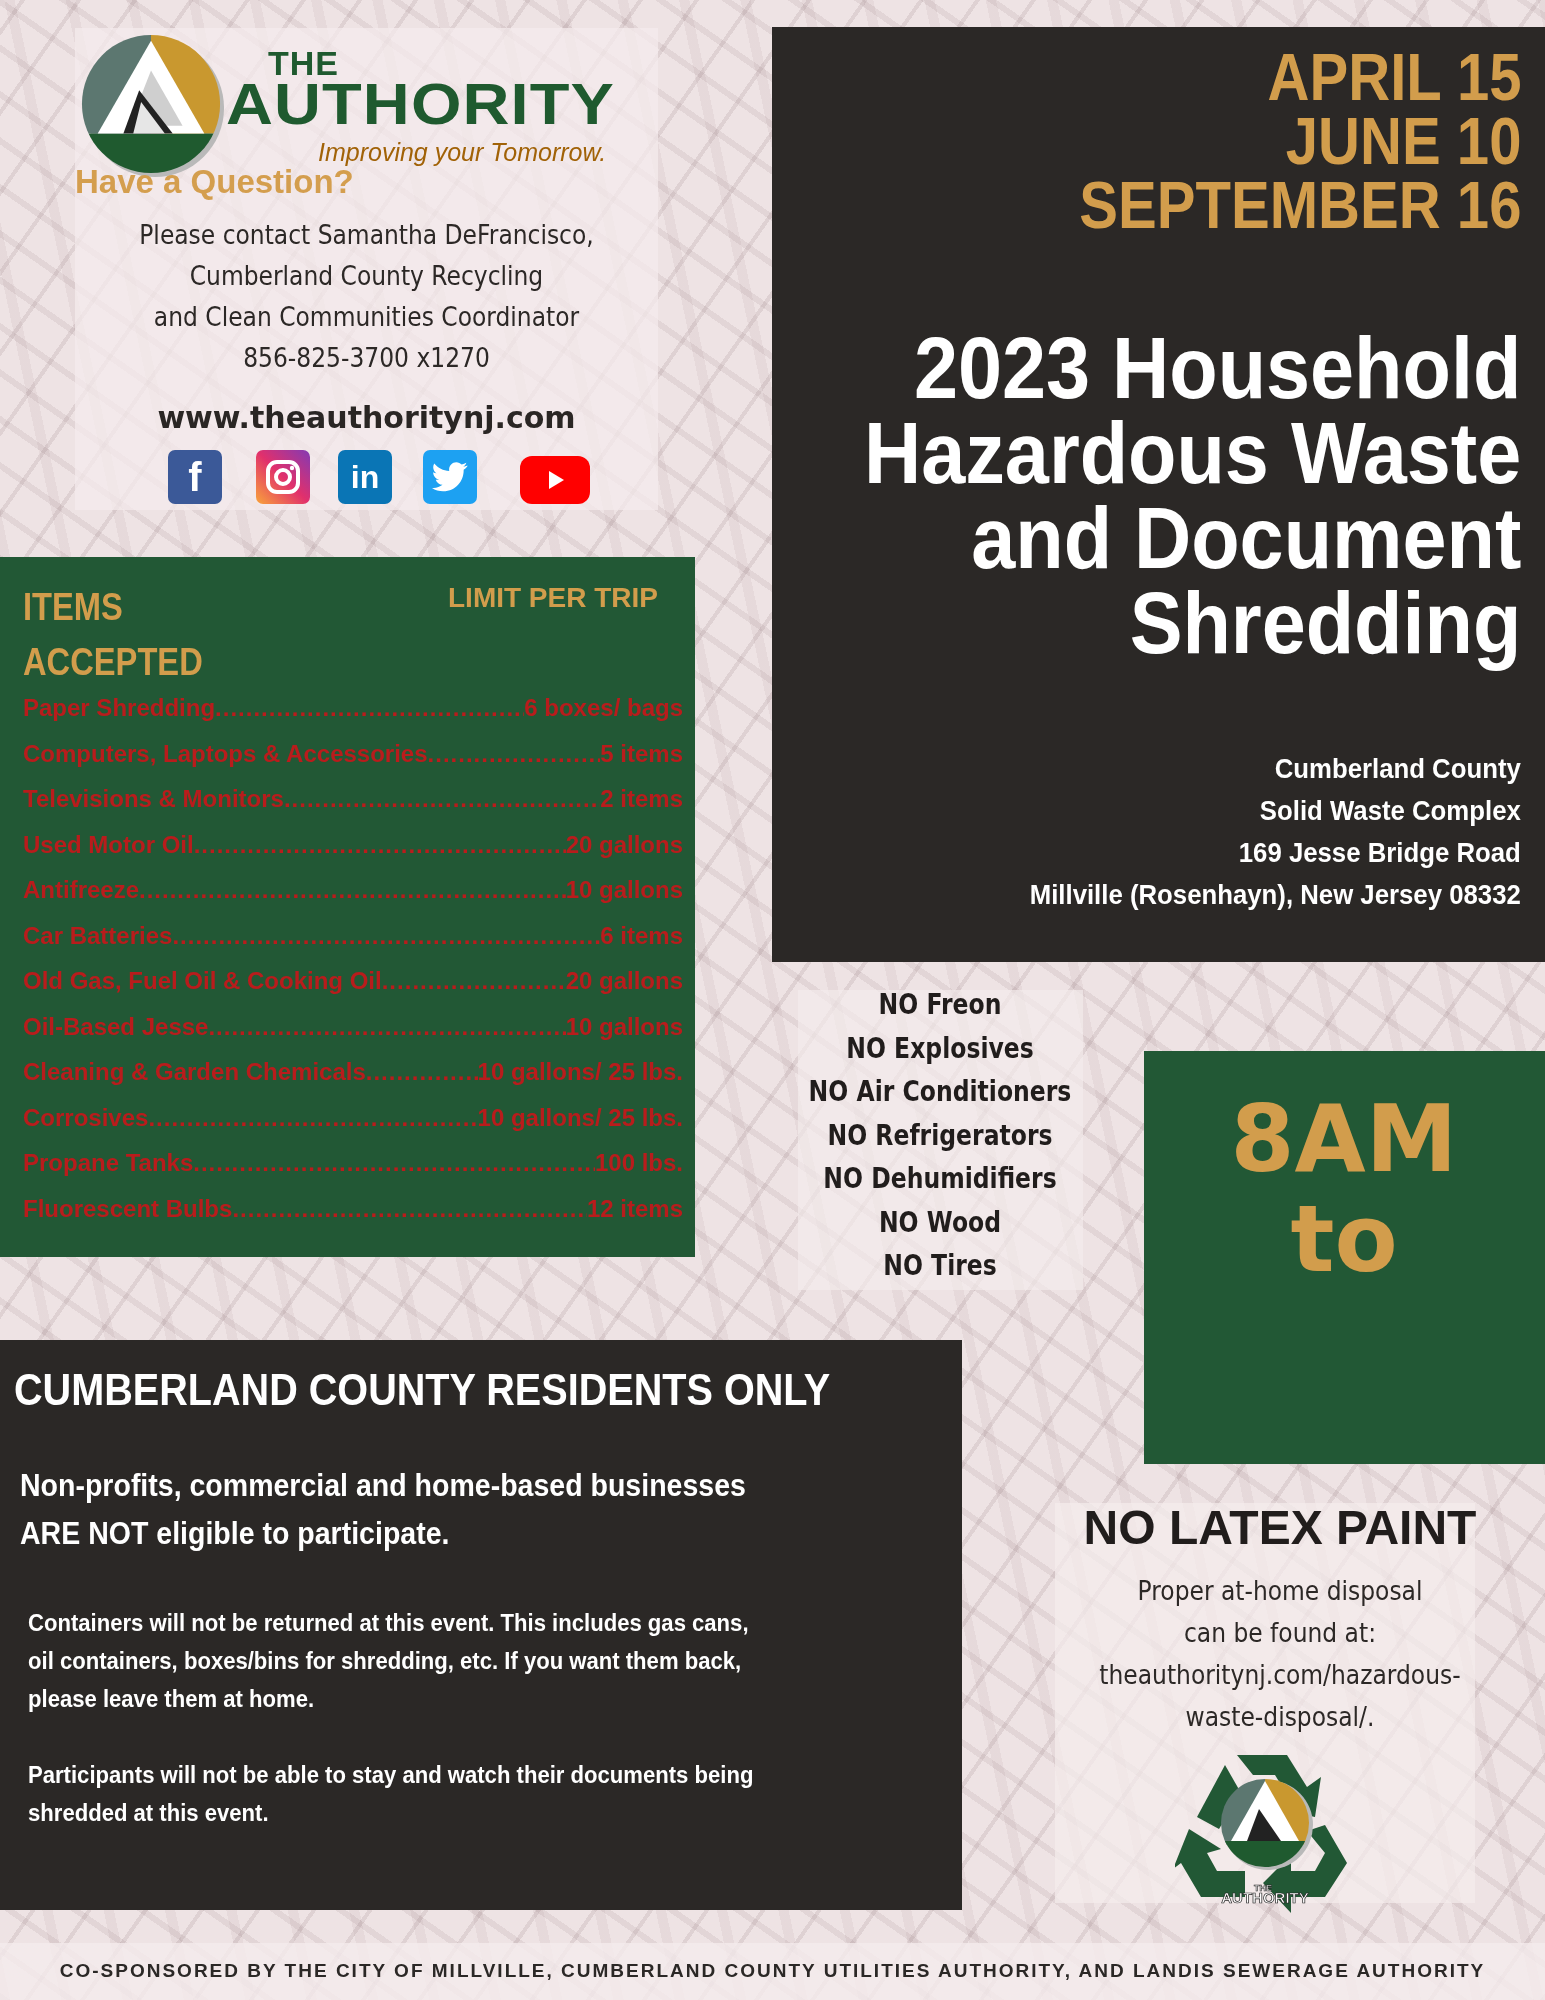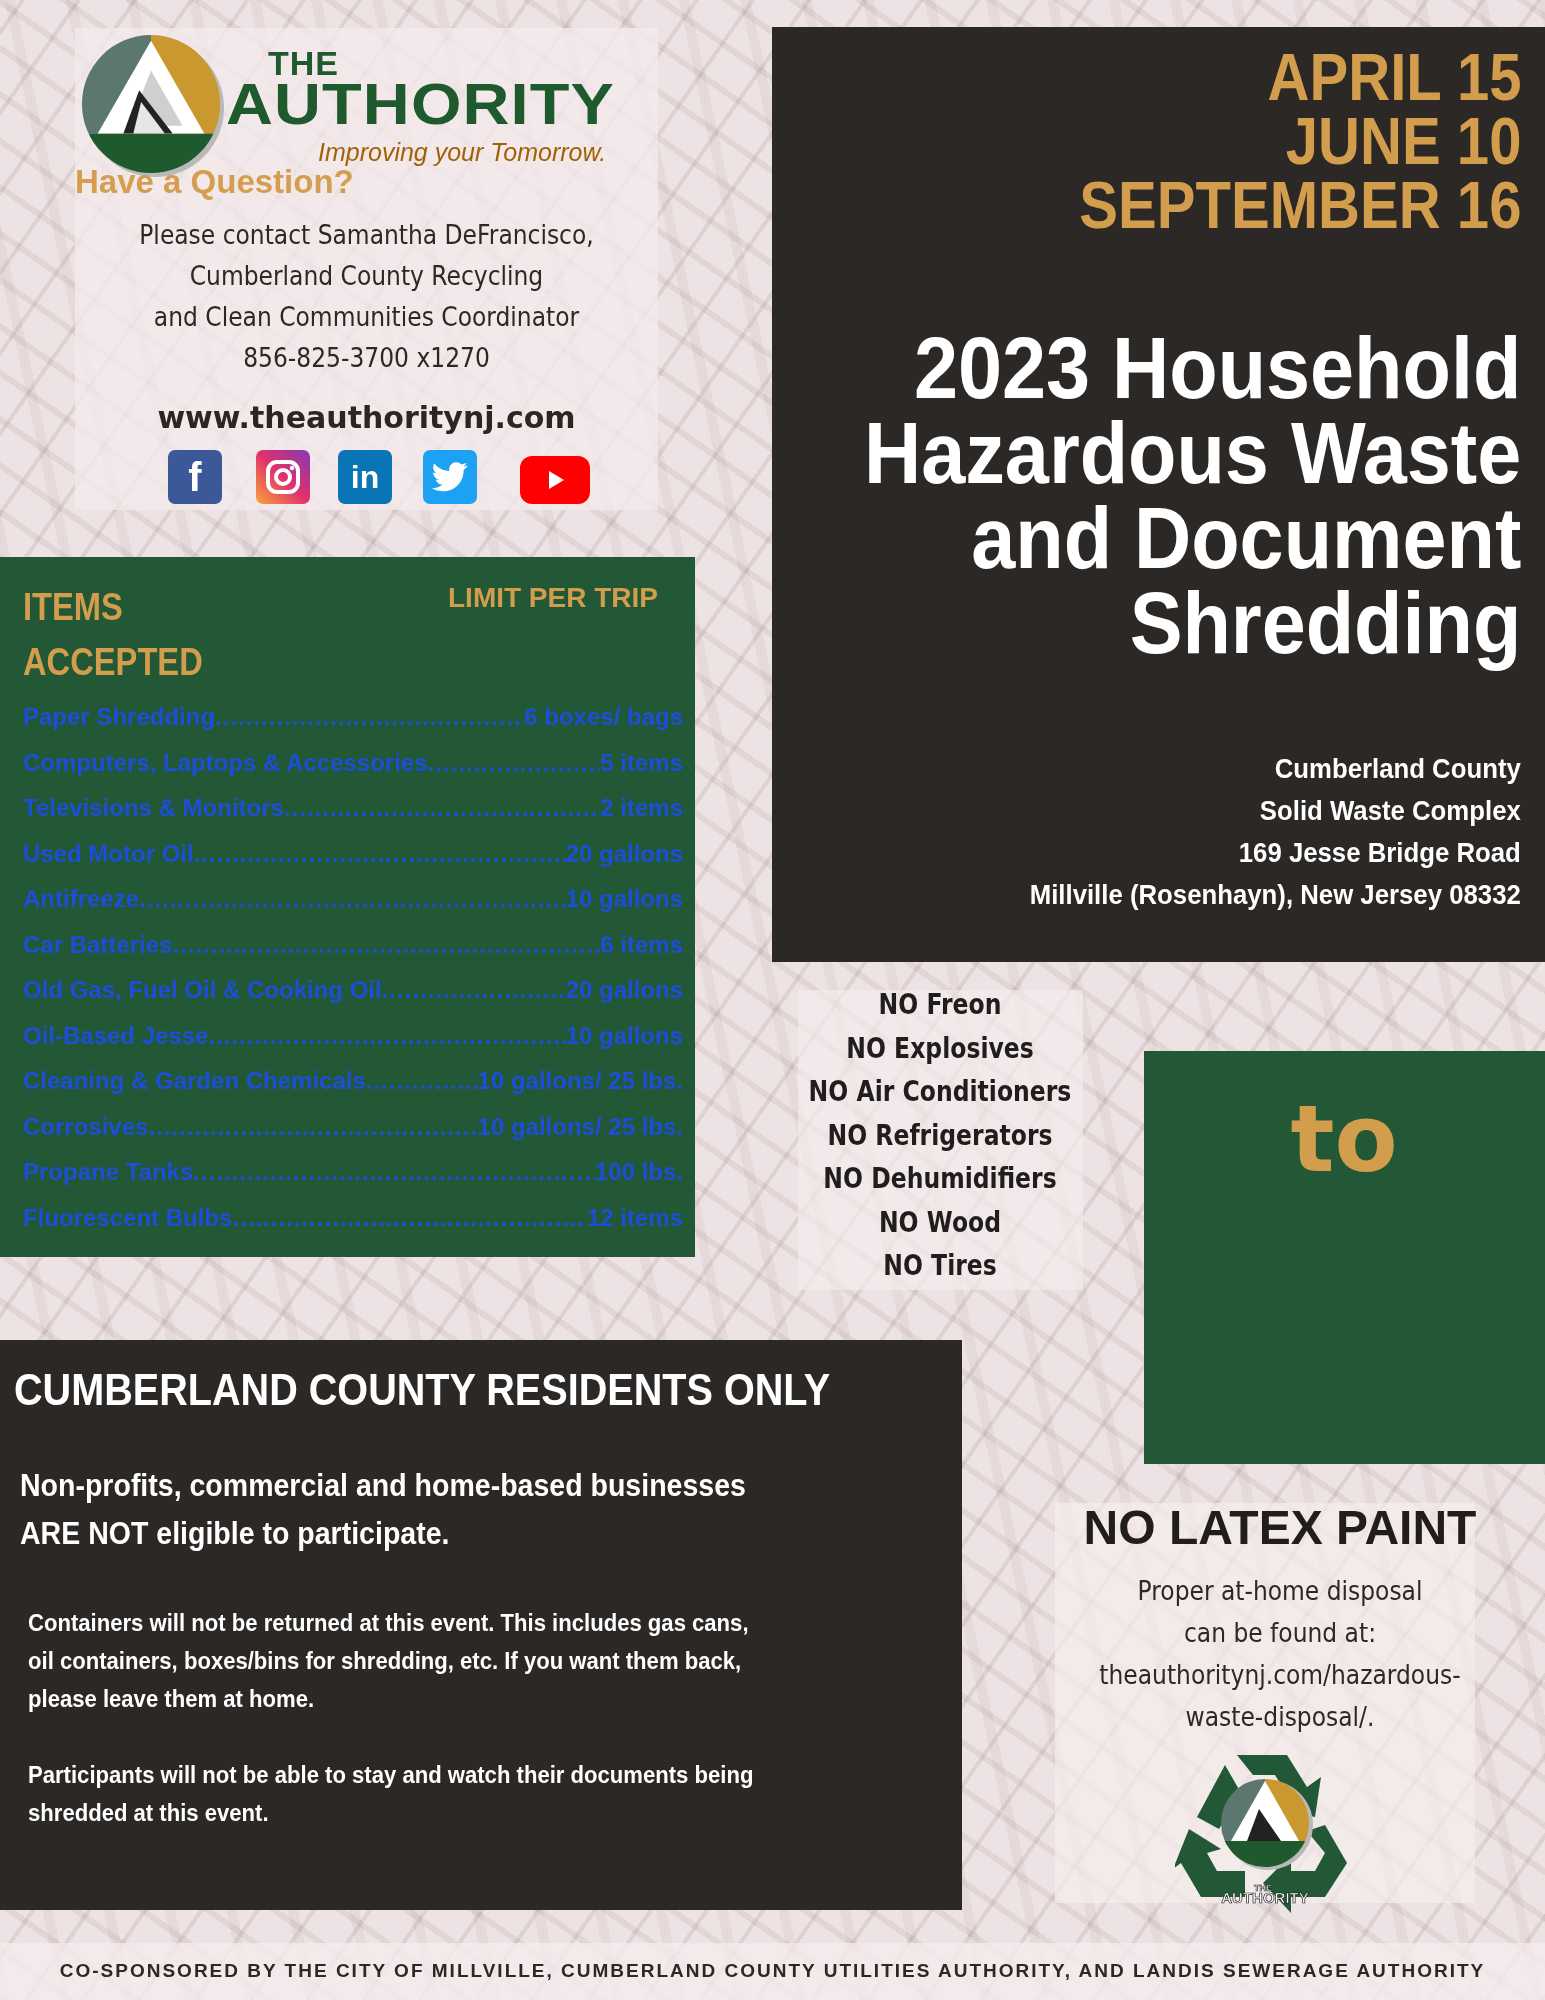--- a/index.html
+++ b/index.html
@@ -79,22 +79,22 @@
     left: 23px; top: 580px;
     font: 700 38px/55px "Liberation Sans", sans-serif; color: #d29d4c;
   }
   .items-h1 div { transform: scaleX(0.86); transform-origin: left center; }
   .limit-h {
     right: 870px; top: 582px; text-align: right;
     font: 700 28px "Liberation Sans", sans-serif; color: #d29d4c; white-space: nowrap;
   }
   .item-row {
     position: absolute; left: 23px; width: 660px; height: 46px;
-    display: flex; align-items: flex-end;
-    font: 700 24px "Liberation Sans", sans-serif; color: #1d4ed8;
+    display: flex; align-items: center;
+    font: 700 24px "Liberation Sans", sans-serif; color: #b91c1c;
   }
   .item-row .nm { white-space: nowrap; }
   .item-row .dots { flex: 1; overflow: hidden; white-space: nowrap; letter-spacing: 1px; }
   .item-row .dots::after { content: "................................................................................................................................"; }
   .item-row .lim { white-space: nowrap; }
 
   
   .no-panel {
     left: 798px; top: 990px; width: 285px; height: 300px;
     background: rgba(245,236,237,0.65);
@@ -300,20 +300,21 @@
   <div>NO Explosives</div>
   <div>NO Air Conditioners</div>
   <div>NO Refrigerators</div>
   <div>NO Dehumidifiers</div>
   <div>NO Wood</div>
   <div>NO Tires</div>
 </div>
 
 <div class="abs hours-panel"></div>
 <div class="abs hours">
+  <div>8AM</div>
   <div>to</div>
 </div>
 
 <div class="abs res-panel"></div>
 <div class="abs res-title">CUMBERLAND COUNTY RESIDENTS ONLY</div>
 <div class="abs res-lead">
   <div>Non-profits, commercial and home-based businesses</div>
   <div>ARE NOT eligible to participate.</div>
 </div>
 <div class="res-p" style="top:1604px">

